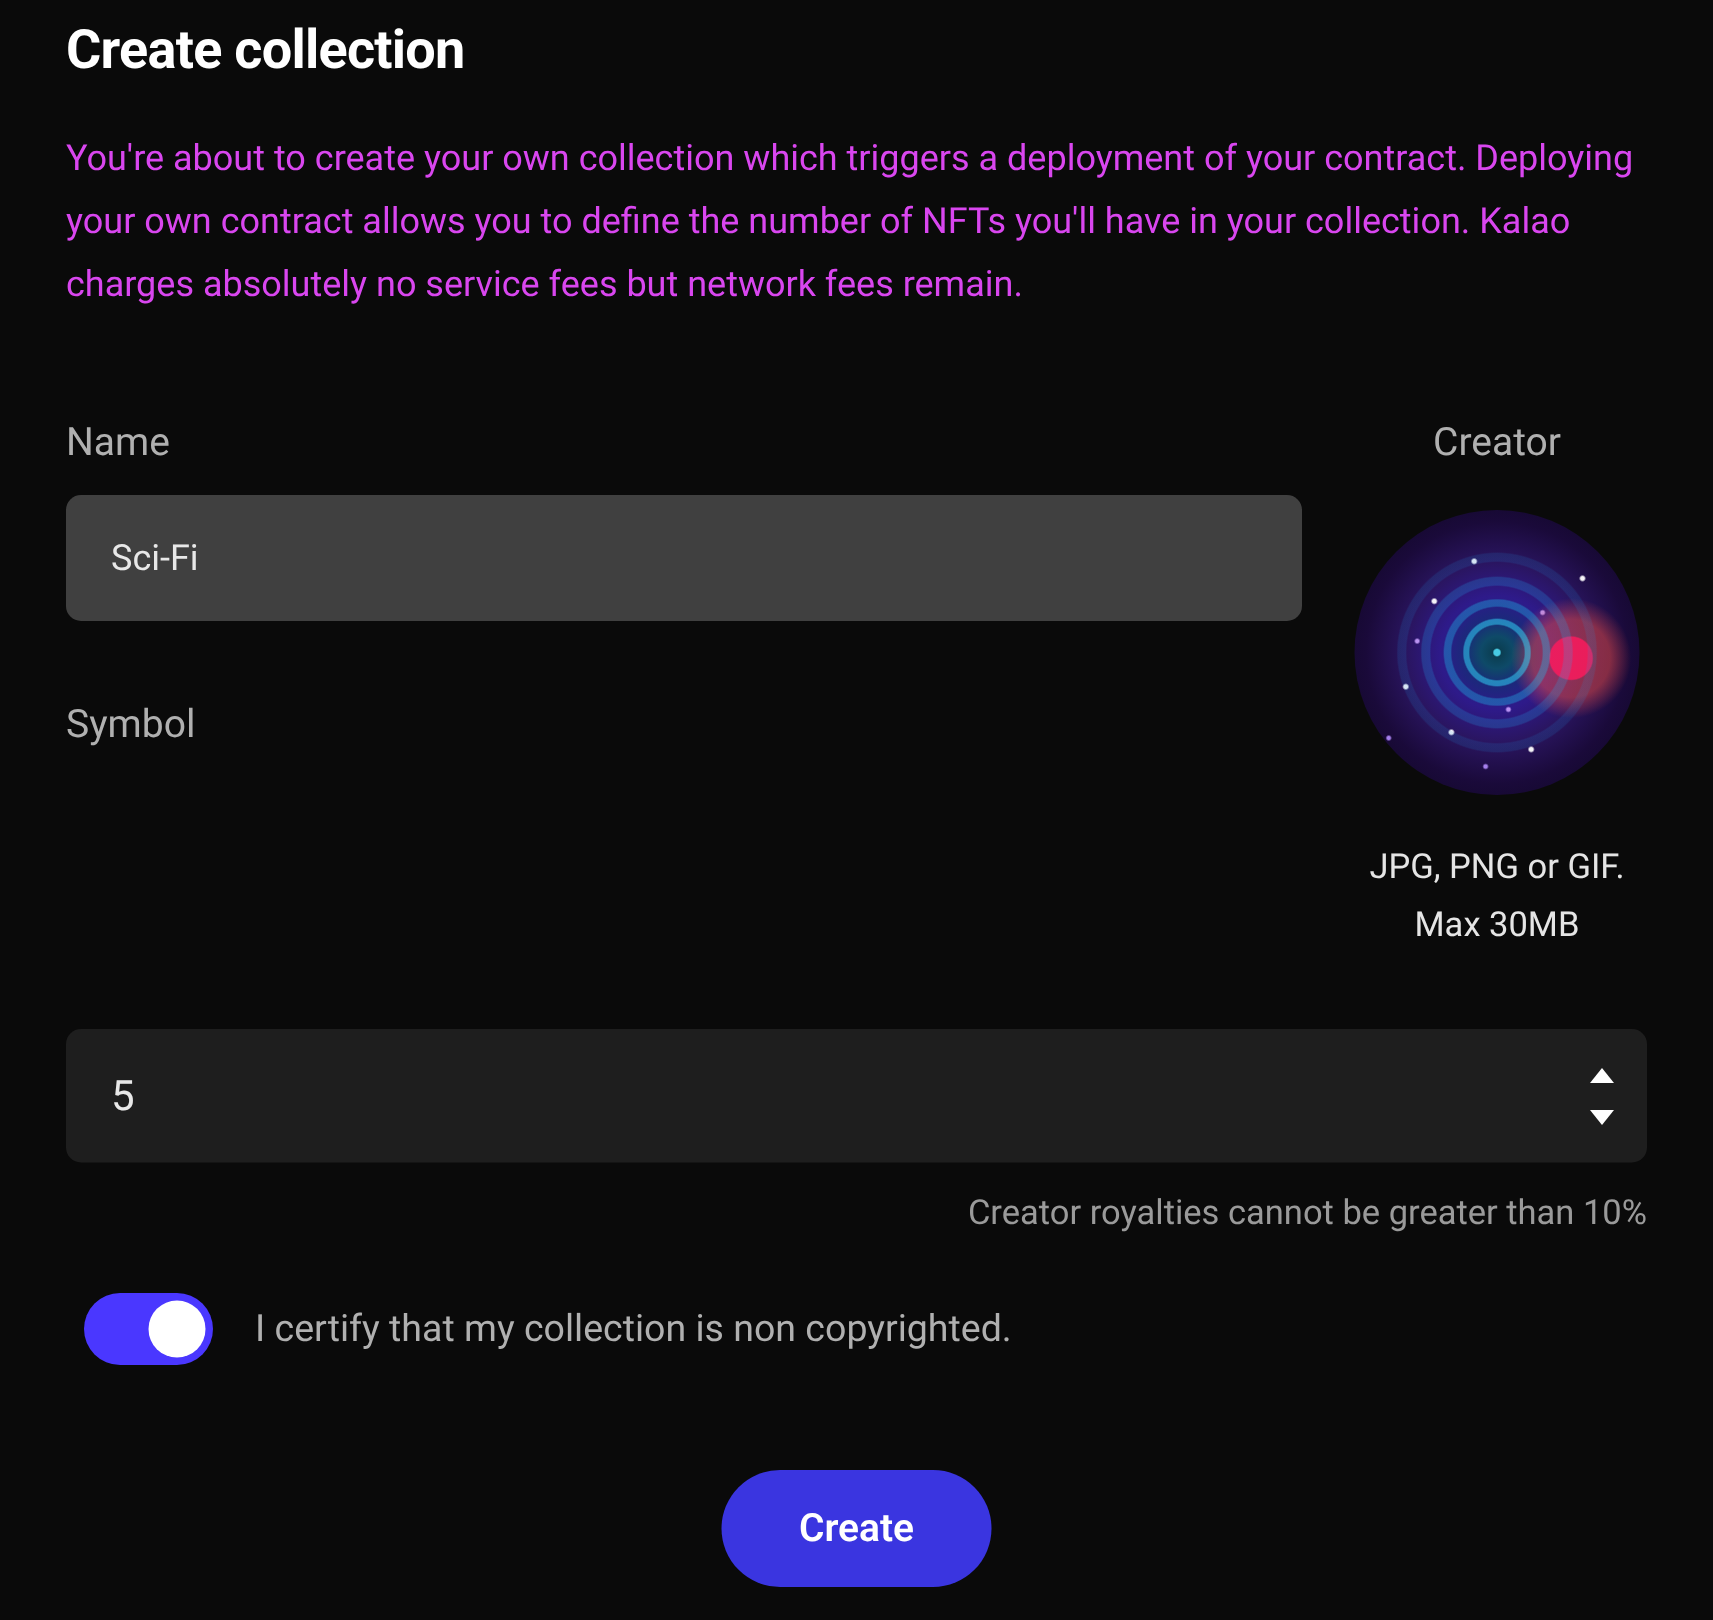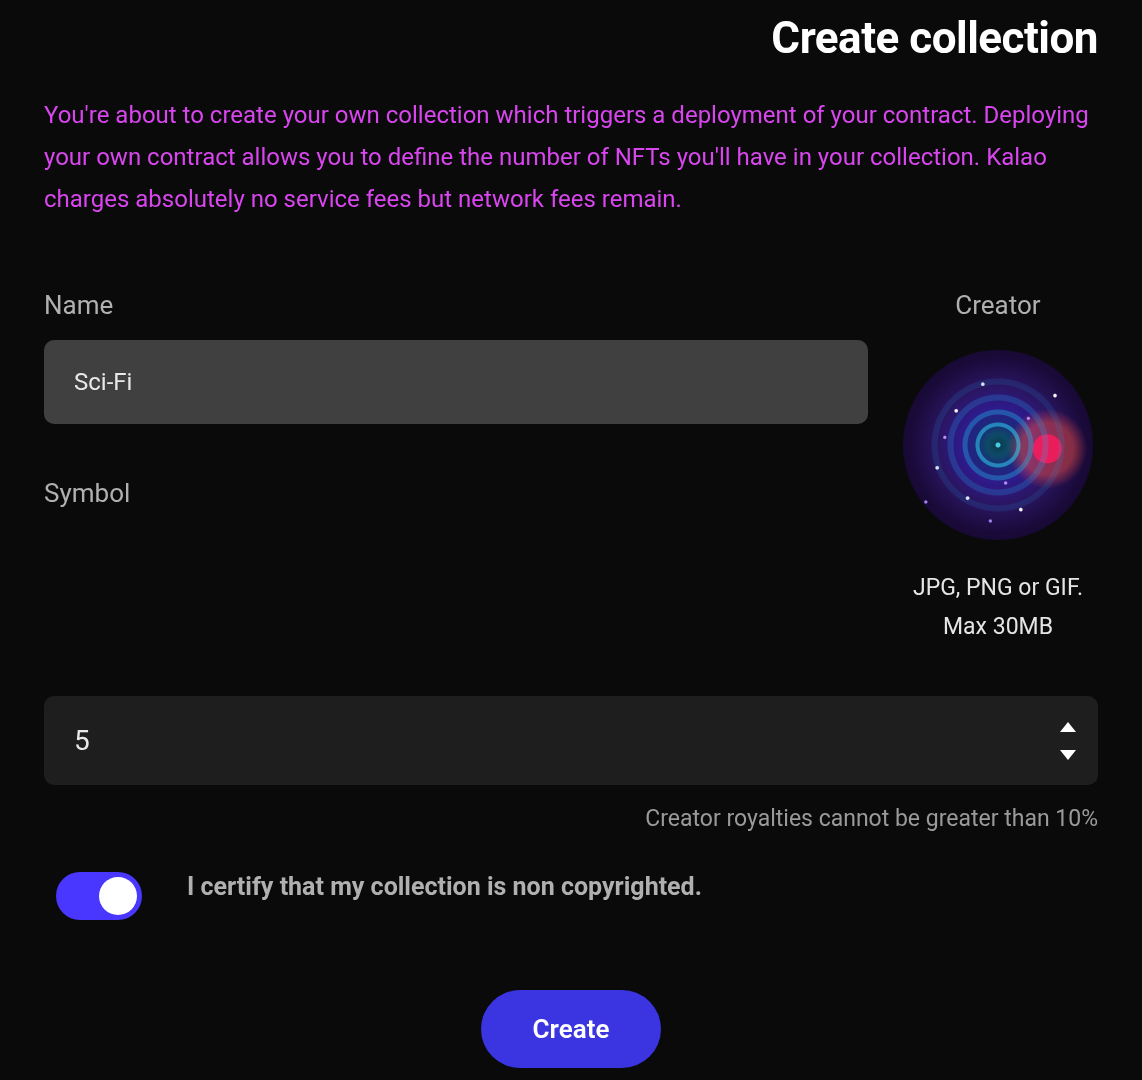--- a/index.html
+++ b/index.html
@@ -10,23 +10,23 @@
     body {
       background: #0a0a0a;
       color: #cccccc;
       font-family: -apple-system, BlinkMacSystemFont, "Segoe UI", Roboto, sans-serif;
       width: 1142px;
       min-height: 1080px;
       padding: 0 44px 40px 44px;
     }
     .title {
       color: #ffffff;
-      font-size: 44px;
+      font-size: 36px;
       font-weight: 700;
-      text-align: right;
+      text-align: left;
       padding: 12px 0 30px 0;
       letter-spacing: -0.5px;
     }
     .intro {
       color: #d946ef;
       font-size: 24px;
       line-height: 1.75;
       margin-bottom: 70px;
     }
     .row1 {
@@ -162,24 +162,23 @@
       border-top: 10px solid #ffffff;
     }
     .hint-right {
       color: #9a9a9a;
       font-size: 23px;
       text-align: right;
       margin-top: 20px;
     }
     .certify-row {
       display: flex;
-      align-items: flex-start;
-      gap: 45px;
+      align-items: center;
+      gap: 28px;
       margin: 30px 0 70px 12px;
-      font-weight: bold;
     }
     .toggle {
       width: 86px;
       height: 48px;
       background: #4a37ff;
       border-radius: 999px;
       position: relative;
       cursor: pointer;
       flex-shrink: 0;
     }

